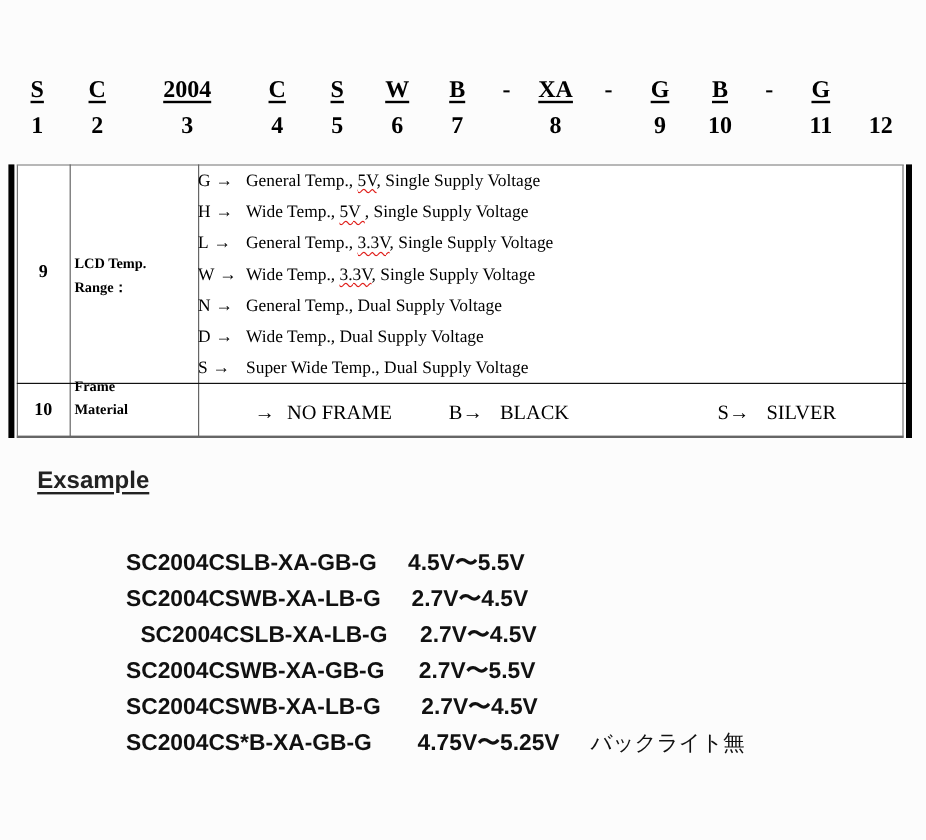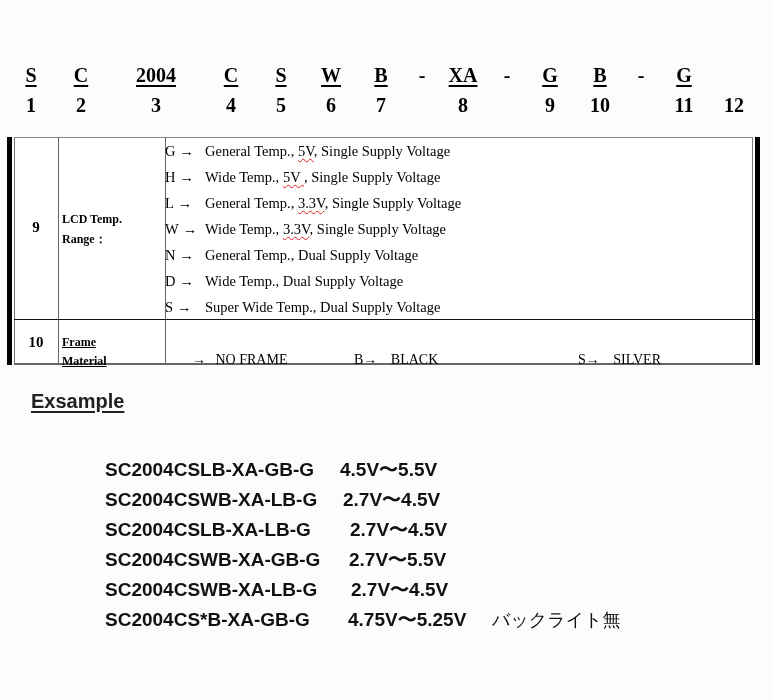--- a/index.html
+++ b/index.html
@@ -36,21 +36,21 @@
     .label-cell {
       position: absolute; left: 48px; width: 104px;
       font-weight: bold; font-size: 12px; line-height: 20px; padding-left: 2px;
     }
     .opt-line {
       position: absolute; left: 153px; font-size: 14.5px; white-space: nowrap; line-height: 18px;
     }
     .opt-code { display: inline-block; width: 40px; }
     .opt-code .arrow { margin-left: 4px; }
     .squig { text-decoration: underline wavy #e0201c; text-decoration-thickness: 1px; text-underline-offset: 2px; }
-    .frame-opt { position: absolute; font-size: 14px; white-space: nowrap; top: 215px; }
+    .frame-opt { position: absolute; font-size: 17px; white-space: nowrap; top: 197px; margin-left: 20px; }
 
     .example-title {
       position: absolute; left: 31px; top: 390px;
       font-family: "Liberation Sans", sans-serif; font-size: 20px; font-weight: bold;
       color: #222; text-decoration: underline; text-decoration-thickness: 2px; text-underline-offset: 3px;
     }
     .ex-row {
       position: absolute; left: 105px; height: 26px; line-height: 26px;
       font-family: "Liberation Sans", sans-serif; font-size: 19px; font-weight: bold; color: #111;
       white-space: nowrap;
@@ -110,21 +110,21 @@
         <div class="opt-line" style="top: 57px;"><span class="opt-code"><span>L</span><span class="arrow">→</span></span><span>General Temp., </span><span class="squig">3.3V</span><span>, Single Supply Voltage</span></div>
         <div class="opt-line" style="top: 83px;"><span class="opt-code"><span>W</span><span class="arrow">→</span></span><span>Wide Temp., </span><span class="squig">3.3V</span><span>, Single Supply Voltage</span></div>
         <div class="opt-line" style="top: 109px;"><span class="opt-code"><span>N</span><span class="arrow">→</span></span><span>General Temp., Dual Supply Voltage</span><span></span></div>
         <div class="opt-line" style="top: 135px;"><span class="opt-code"><span>D</span><span class="arrow">→</span></span><span>Wide Temp., Dual Supply Voltage</span><span></span></div>
         <div class="opt-line" style="top: 161px;"><span class="opt-code"><span>S</span><span class="arrow">→</span></span><span>Super Wide Temp., Dual Supply Voltage</span><span></span></div>
       </div>
   </div>
 
   <div>
     <div class="num-cell" style="top:197px;">10</div>
-    <div class="label-cell" style="top:196px; line-height:19px;text-decoration:underline;">
+    <div class="label-cell" style="top:176px; line-height:19px;">
       <div>Frame</div>
       <div>Material</div>
     </div>
     <div class="frame-opt" style="left:180px;">
       <span>→</span>
       <span style="margin-left:6px;">NO FRAME</span>
     </div>
     <div class="frame-opt" style="left:342px;">
       <span>B</span><span>→</span>
       <span style="margin-left:10px;">BLACK</span>
@@ -140,21 +140,21 @@
 <div id="example-list">
     <div class="ex-row" style="top: 457px;">
       <span class="ex-part" style="left:0">SC2004CSLB-XA-GB-G</span>
       <span class="ex-part" style="left:235px">4.5V〜5.5V</span>
     </div>
     <div class="ex-row" style="top: 487px;">
       <span class="ex-part" style="left:0">SC2004CSWB-XA-LB-G</span>
       <span class="ex-part" style="left:238px">2.7V〜4.5V</span>
     </div>
     <div class="ex-row" style="top: 517px;">
-      <span class="ex-part" style="left:0">SC2004CSLB-XA-LB-G</span>
+      <span class="ex-part" style="left:12px">SC2004CSLB-XA-LB-G</span>
       <span class="ex-part" style="left:245px">2.7V〜4.5V</span>
     </div>
     <div class="ex-row" style="top: 547px;">
       <span class="ex-part" style="left:0">SC2004CSWB-XA-GB-G</span>
       <span class="ex-part" style="left:244px">2.7V〜5.5V</span>
     </div>
     <div class="ex-row" style="top: 577px;">
       <span class="ex-part" style="left:0">SC2004CSWB-XA-LB-G</span>
       <span class="ex-part" style="left:246px">2.7V〜4.5V</span>
     </div>

